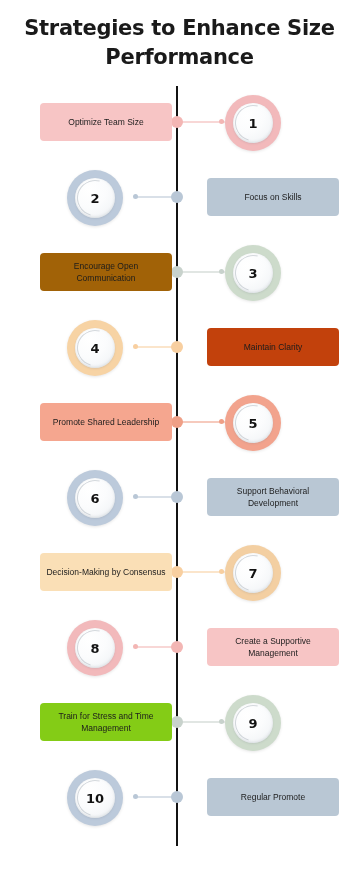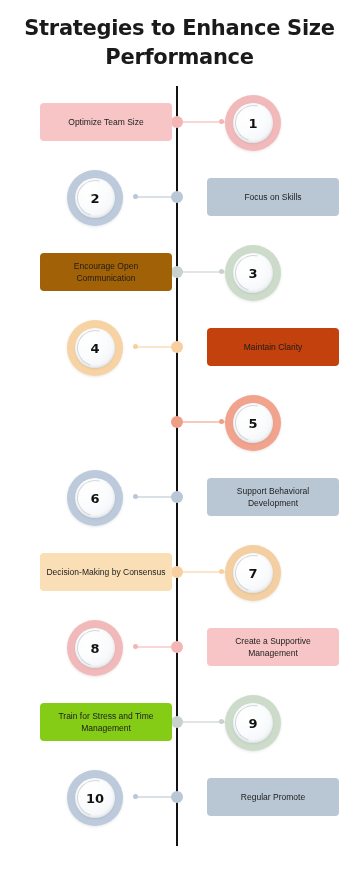--- a/index.html
+++ b/index.html
@@ -199,20 +199,21 @@
       <div class="node left" style="background: rgb(247, 211, 164); box-shadow: rgba(0, 0, 0, 0.1) 0px 1px 3px;">
         <div class="node-inner">
           <span class="node-num">4</span>
         </div>
       </div>
     </div>
     <div class="row" style="top: 387px;">
       <div class="connector" style="background: rgb(239, 159, 134); opacity: 0.55; left: 181px; width: 44px;"></div>
       <div class="connector-end" style="background: rgb(239, 159, 134); left: 219px;"></div>
       <div class="axis-dot" style="background: rgb(239, 159, 134);"></div>
+      <div class="label left" style="background: rgb(245, 166, 143);">Promote Shared Leadership</div>
       <div class="node right" style="background: rgb(242, 163, 141); box-shadow: rgba(0, 0, 0, 0.1) 0px 1px 3px;">
         <div class="node-inner">
           <span class="node-num">5</span>
         </div>
       </div>
     </div>
     <div class="row" style="top: 462px;">
       <div class="connector" style="background: rgb(185, 199, 214); opacity: 0.55; left: 134px; width: 44px;"></div>
       <div class="connector-end" style="background: rgb(185, 199, 214); left: 133px;"></div>
       <div class="axis-dot" style="background: rgb(185, 199, 214);"></div>

